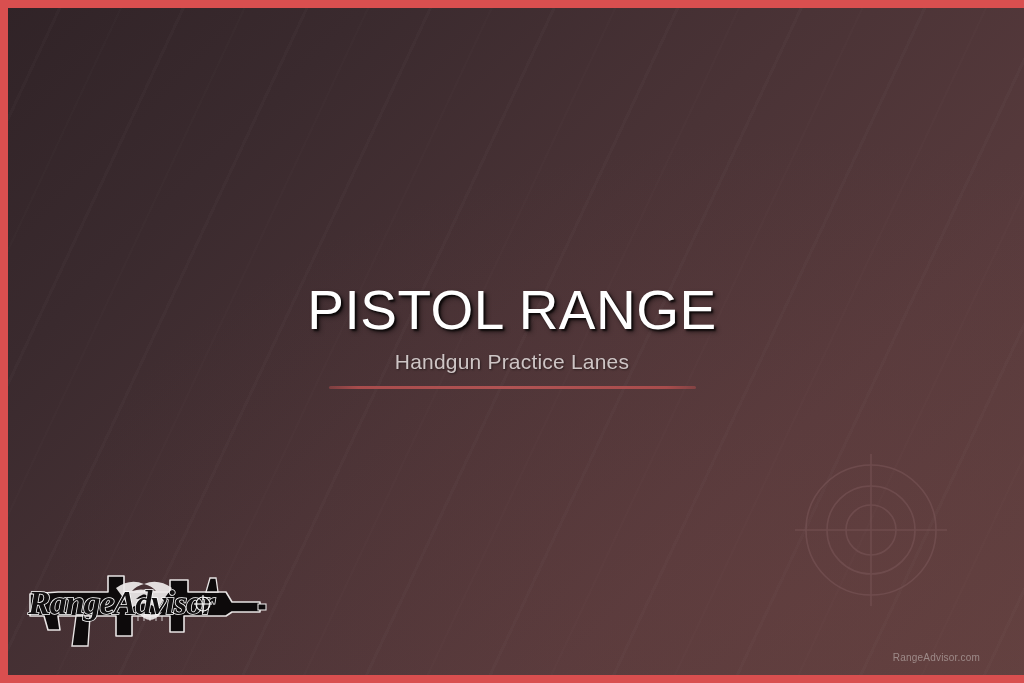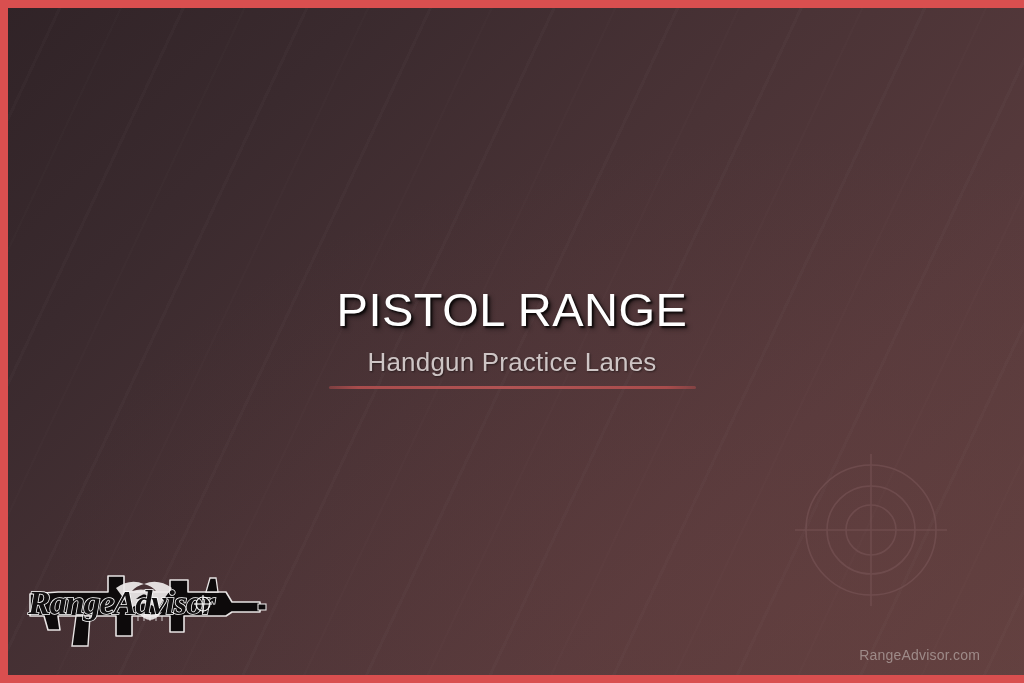--- a/index.html
+++ b/index.html
@@ -96,32 +96,32 @@
 
   
   .titleblock {
     position: absolute;
     left: 0;
     top: 283px;
     width: 1024px;
     text-align: center;
   }
   .slide-title {
-    font-size: 47px;
+    font-size: 55px;
     line-height: 54px;
     font-weight: normal;
     letter-spacing: 0.5px;
     color: #ffffff;
     text-shadow: 2px 2px 2px rgba(0,0,0,0.75),
                  3px 3px 5px rgba(0,0,0,0.45);
     margin: 0;
     white-space: nowrap;
   }
   .slide-subtitle {
-    font-size: 26px;
+    font-size: 21px;
     line-height: 28px;
     color: #cec5c5;
     margin: 11px 0 0 0;
     letter-spacing: 0.2px;
     text-shadow: 1px 1px 2px rgba(0,0,0,0.45);
     white-space: nowrap;
   }
   .divider {
     position: absolute;
     left: 329px;
@@ -145,21 +145,21 @@
     width: 248px;
     height: 96px;
   }
   .logo svg { display: block; }
 
   
   .watermark {
     position: absolute;
     right: 44px;
     bottom: 20px;
-    font-size: 14px;
+    font-size: 10px;
     color: #a3918f;
     letter-spacing: 0.2px;
     opacity: 0.92;
   }
 </style>
 </head>
 <body>
 
 <div class="slide">
 

